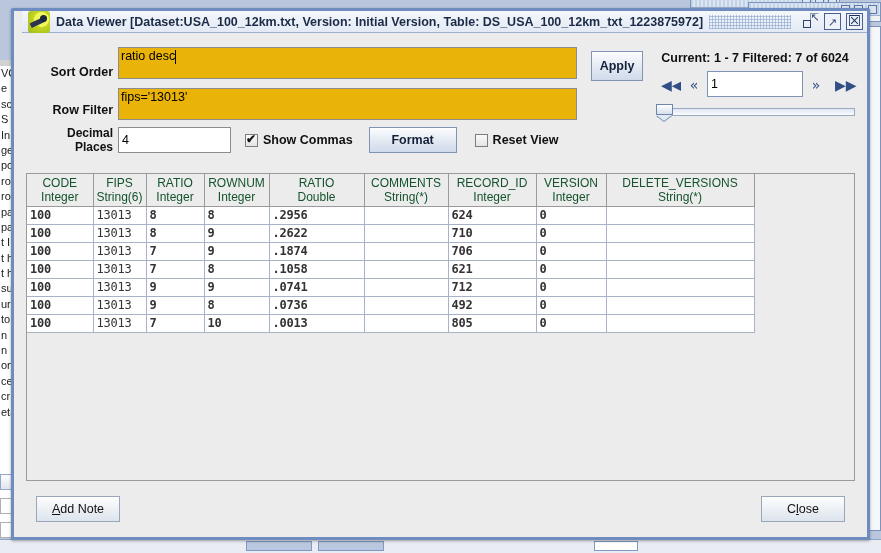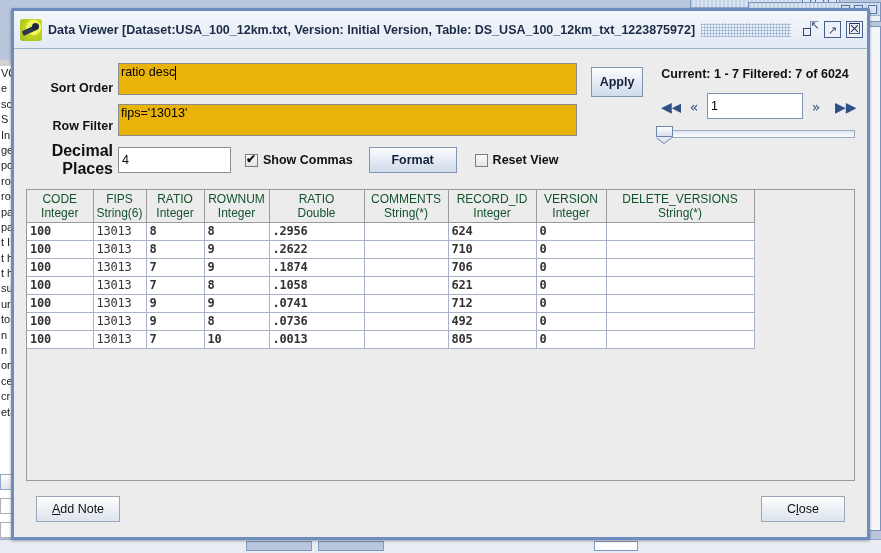--- a/index.html
+++ b/index.html
@@ -74,28 +74,29 @@
   #dialog {
     position:absolute;
     left:11px; top:8px; width:859px; height:532px;
     background:#ececec;
     border:3px solid #6e8cc0;
     border-radius:2px;
     box-shadow:0 1px 3px rgba(0,0,0,.35);
     display:flex; flex-direction:column;
   }
   #titlebar {
-    height:38px;
+    height:22px;
     background:
       linear-gradient(#f4f7fb,#e3eaf5);
     border-bottom:1px solid #9db0cf;
     display:flex; align-items:center;
     padding:0 4px 0 6px;
     position:relative;
     flex:0 0 auto;
+    margin-left:8px;
   }
   #win-icon {
     width:22px; height:22px; flex:0 0 auto;
     border-radius:3px;
     background:radial-gradient(circle at 62% 38%, #f0f75a 0 38%, #c8d823 39%, #9ab71c 100%);
     position:relative; overflow:hidden;
     margin-right:6px;
   }
   #win-icon::before {
     content:""; position:absolute; left:2px; top:9px;
@@ -166,21 +167,21 @@
     padding:1px 2px; line-height:15px; resize:none; outline:none;
   }
   #sort-order-wrap { position:relative; flex:1 1 auto; }
   #sort-caret {
     position:absolute; left:57px; top:3px; width:1px; height:14px;
     background:#000;
   }
   #row3 { display:flex; align-items:center; }
   #decimal-label {
     width:92px; text-align:right; padding-right:5px;
-    font-size:16px; font-weight:bold; color:#111;
+    font-size:12px; font-weight:bold; color:#111;
   }
   #decimal-input {
     width:113px; height:26px; border:1px solid #8c8c8c; background:#fff;
     font-family:"Liberation Sans", sans-serif; font-size:12.5px;
     padding:0 3px; outline:none; color:#000;
   }
   .jcheck {
     display:inline-flex; align-items:center; margin-left:14px;
     font-size:12.5px; font-weight:bold; color:#111;
   }
@@ -205,21 +206,21 @@
   #apply-btn { width:52px; height:30px; padding:0; }
 
   #form-right {
     flex:1 1 auto; padding-left:14px; display:flex; flex-direction:column;
     align-items:flex-start;
   }
   #apply-wrap { padding-top:4px; }
   #nav-panel { flex:1 1 auto; padding-left:12px; padding-top:4px; }
   #current-status {
     font-size:12.5px; font-weight:bold; color:#111; white-space:nowrap;
-    margin-bottom:12px; text-align:center; width:200px;
+    margin-bottom:6px; text-align:center; width:200px;
   }
   #nav-row { display:flex; align-items:center; width:200px; }
   .navbtn {
     width:26px; height:26px; background:#ececec; border:none;
     color:#2f4f86; font-size:14px; line-height:26px; text-align:center;
     cursor:default; font-family:"DejaVu Sans", sans-serif;
   }
   #page-input {
     width:96px; height:26px; border:1px solid #7f94b8; background:#fff;
     font-family:"Liberation Sans", sans-serif; font-size:12.5px;

